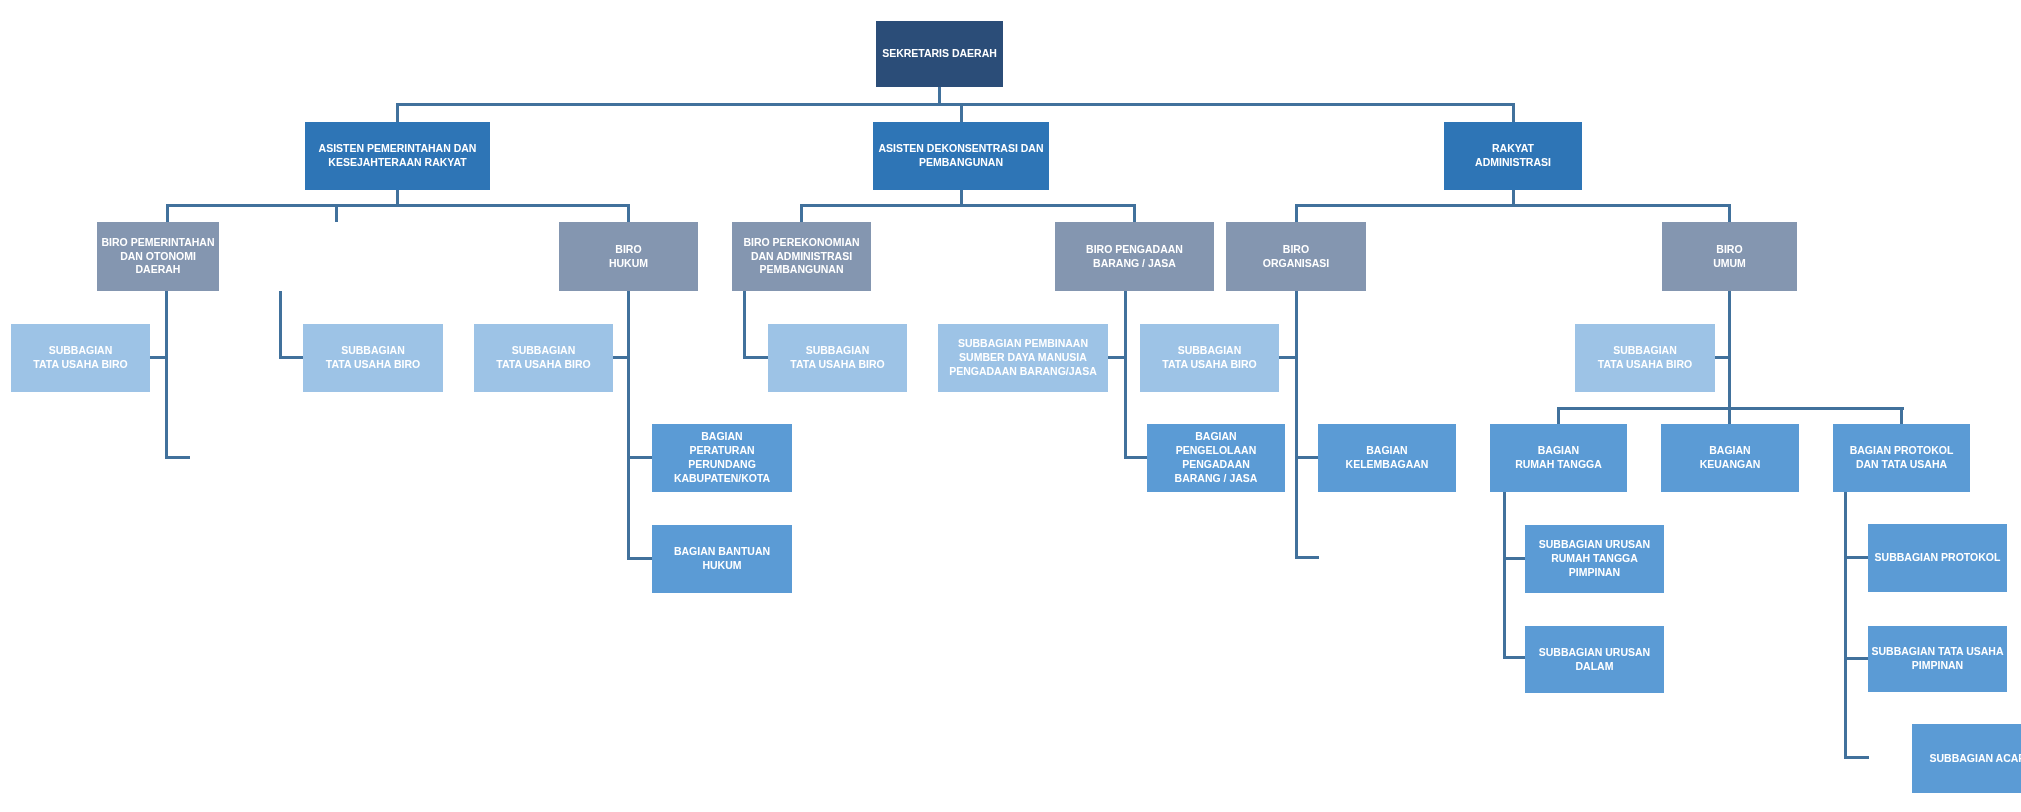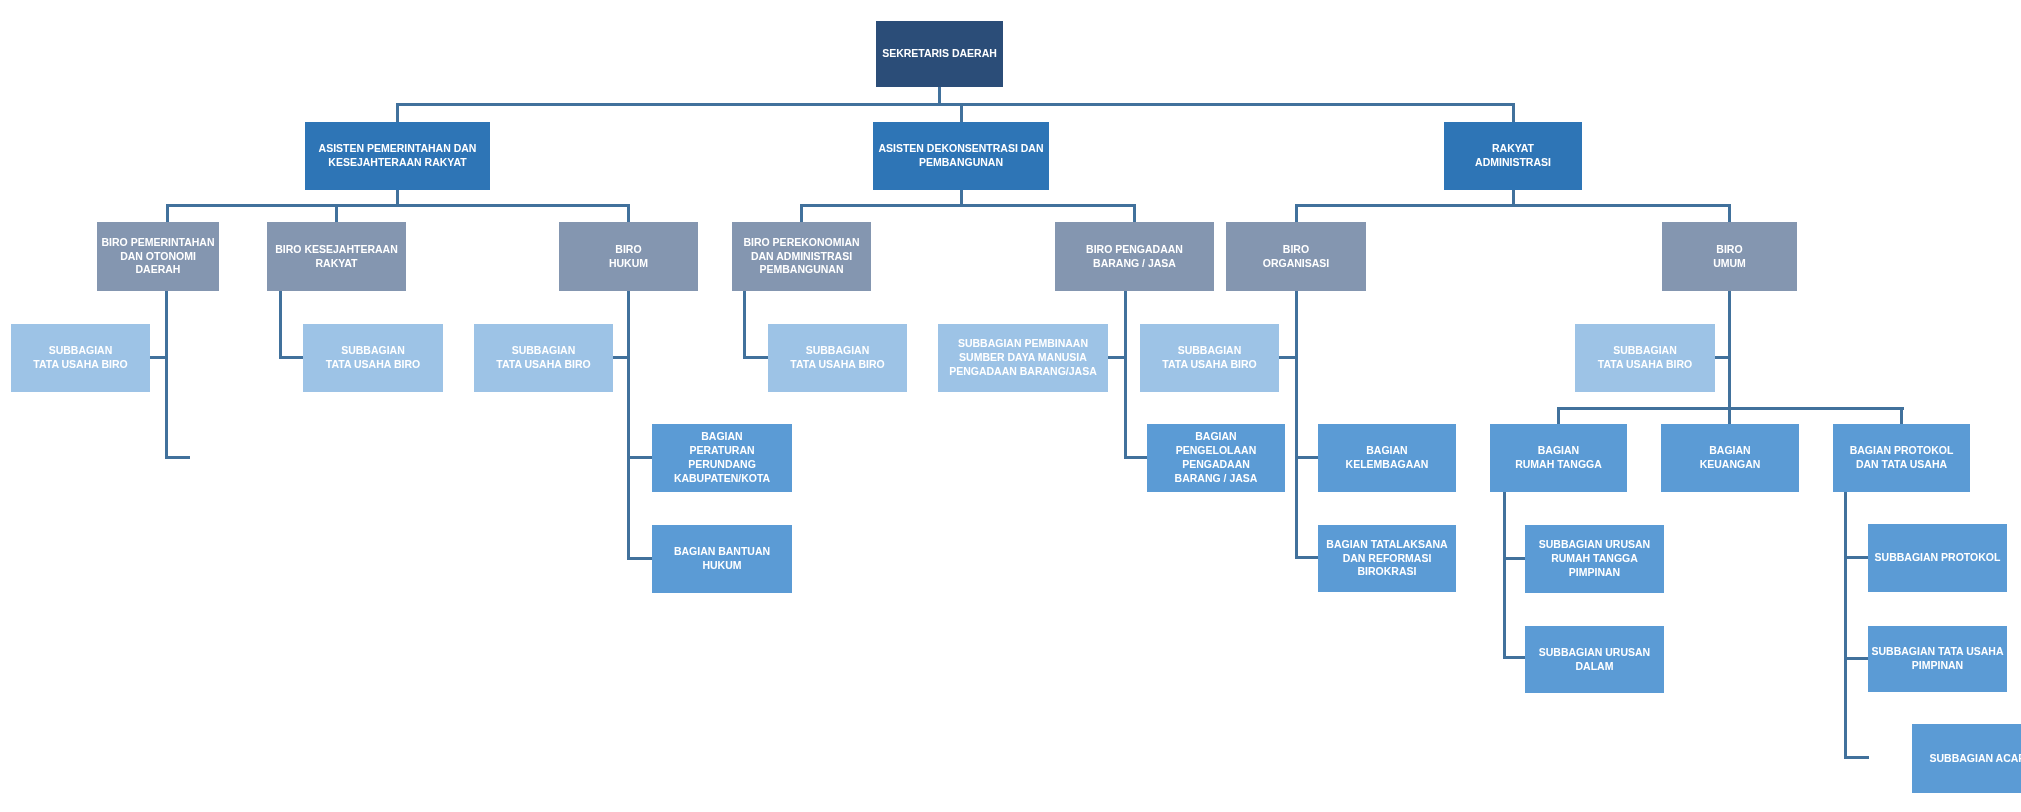--- a/index.html
+++ b/index.html
@@ -102,24 +102,20 @@
     </div>
   <div class="node blue" style="left:1444px;top:122px;width:138px;height:68px">
       <span class="lbl">RAKYAT
 ADMINISTRASI</span>
     </div>
 
   <div class="node gray" style="left:97px;top:222px;width:122px;height:69px">
       <span class="lbl">BIRO PEMERINTAHAN
 DAN OTONOMI DAERAH</span>
     </div>
-  <div class="node gray" style="left:267px;top:222px;width:139px;height:69px">
-      <span class="lbl">BIRO KESEJAHTERAAN
-RAKYAT</span>
-    </div>
   <div class="node gray" style="left:559px;top:222px;width:139px;height:69px">
       <span class="lbl">BIRO
 HUKUM</span>
     </div>
   <div class="node gray" style="left:732px;top:222px;width:139px;height:69px">
       <span class="lbl">BIRO PEREKONOMIAN
 DAN ADMINISTRASI
 PEMBANGUNAN</span>
     </div>
   <div class="node gray" style="left:1055px;top:222px;width:159px;height:69px">
@@ -178,25 +174,20 @@
   <div class="node medium" style="left:1147px;top:424px;width:138px;height:68px">
       <span class="lbl">BAGIAN
 PENGELOLAAN
 PENGADAAN
 BARANG / JASA</span>
     </div>
   <div class="node medium" style="left:1318px;top:424px;width:138px;height:68px">
       <span class="lbl">BAGIAN
 KELEMBAGAAN</span>
     </div>
-  <div class="node medium" style="left:1318px;top:525px;width:138px;height:67px">
-      <span class="lbl">BAGIAN TATALAKSANA
-DAN REFORMASI
-BIROKRASI</span>
-    </div>
   <div class="node medium" style="left:1490px;top:424px;width:137px;height:68px">
       <span class="lbl">BAGIAN
 RUMAH TANGGA</span>
     </div>
   <div class="node medium" style="left:1661px;top:424px;width:138px;height:68px">
       <span class="lbl">BAGIAN
 KEUANGAN</span>
     </div>
   <div class="node medium" style="left:1833px;top:424px;width:137px;height:68px">
       <span class="lbl">BAGIAN PROTOKOL

